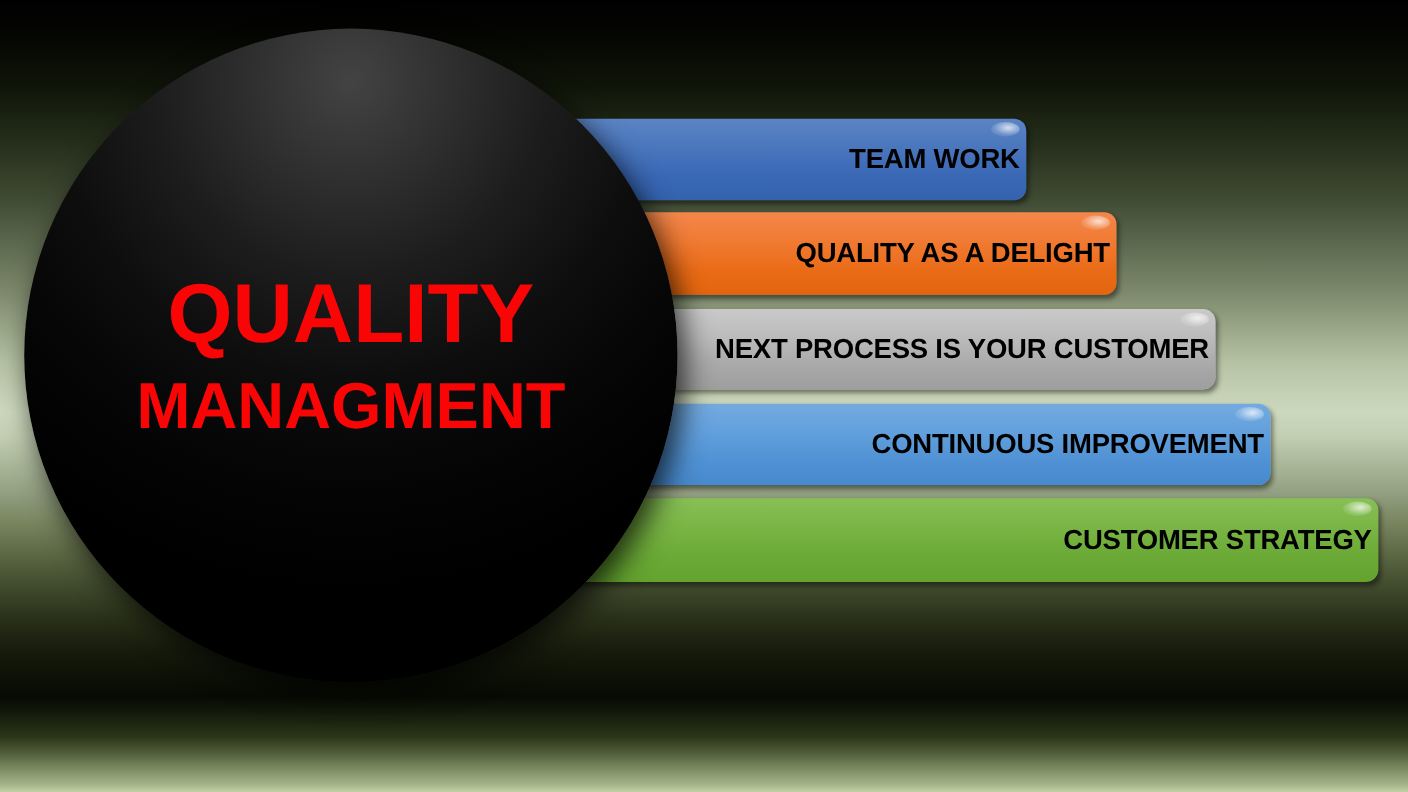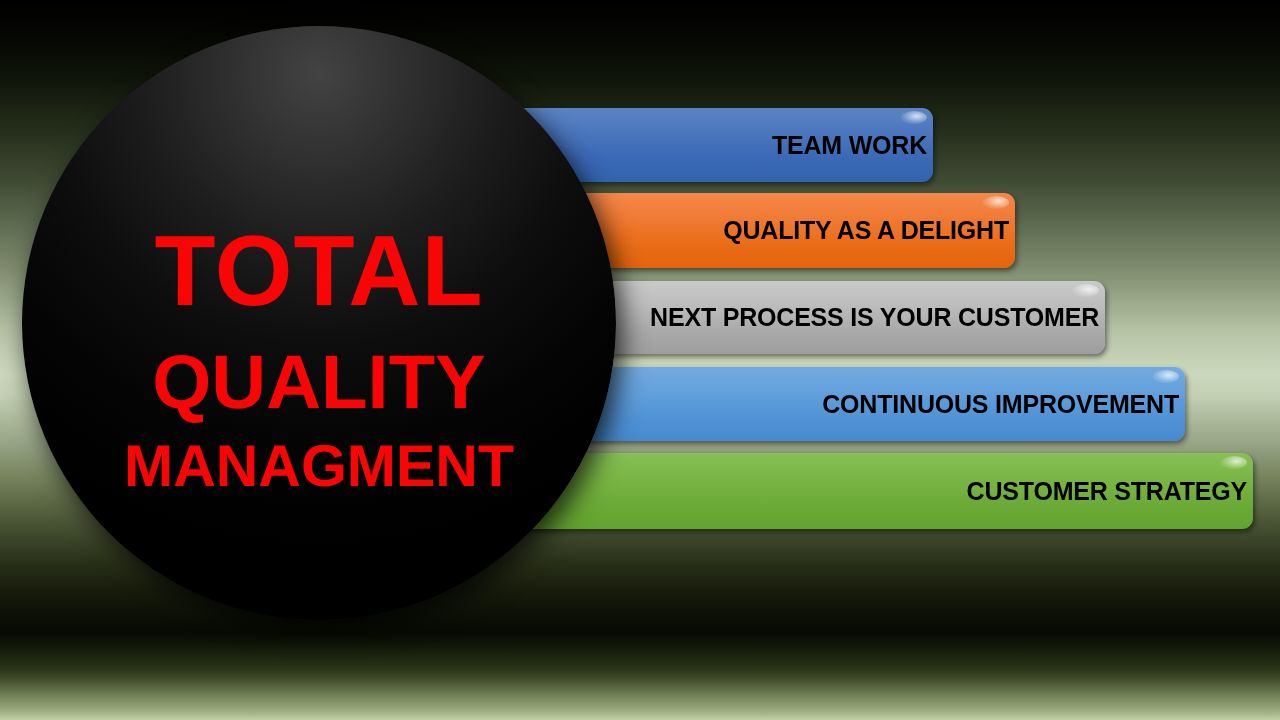--- a/index.html
+++ b/index.html
@@ -81,21 +81,21 @@
   }
   #bar-quality-strategy {
     left:505px; top:193px; width:510px; height:75px;
     background:linear-gradient(to bottom, #f4874b 0%, #f07a33 35%, #ea6b16 72%, #e4650e 100%);
   }
   #bar-next-process {
     left:505px; top:281px; width:600px; height:73px;
     background:linear-gradient(to bottom, #c9c9c9 0%, #bdbdbd 32%, #a9a9a9 70%, #9e9e9e 100%);
   }
   #bar-continuous-improvement {
-    left:505px; top:367px; width:680px; height:74px;
+    left:475px; top:367px; width:680px; height:74px;
     background:linear-gradient(to bottom, #74aae0 0%, #62a0dc 35%, #4f91d4 72%, #4689cd 100%);
   }
   #bar-customer-delight {
     left:505px; top:453px; width:748px; height:76px;
     background:linear-gradient(to bottom, #87c055 0%, #79b544 35%, #6aa935 72%, #63a32e 100%);
   }
 
   
   #title-circle {
     position:absolute;
@@ -141,18 +141,17 @@
 
   <div class="bar" id="bar-continuous-improvement">
     <span class="bar-label">CONTINUOUS IMPROVEMENT</span>
   </div>
 
   <div class="bar" id="bar-customer-delight">
     <span class="bar-label">CUSTOMER STRATEGY</span>
   </div>
 
   <div id="title-circle">
-    <div class="title-inner" id="title-line-1">TOTAL</div>
     <div class="title-inner" id="title-line-2">QUALITY</div>
     <div class="title-inner" id="title-line-3">MANAGMENT</div>
   </div>
 
 </div>
 
 </body></html>

